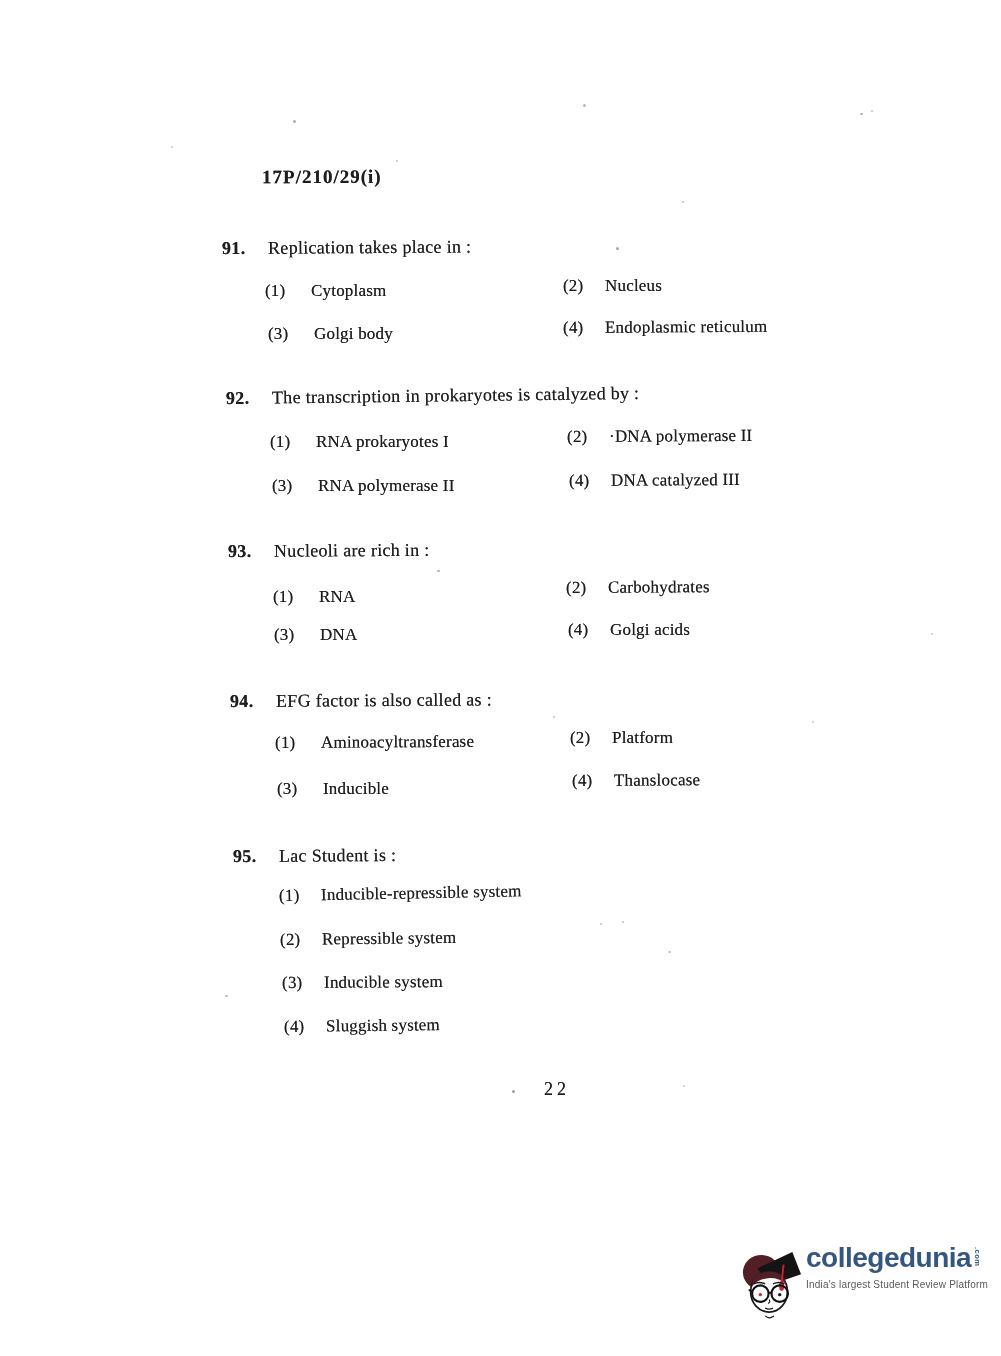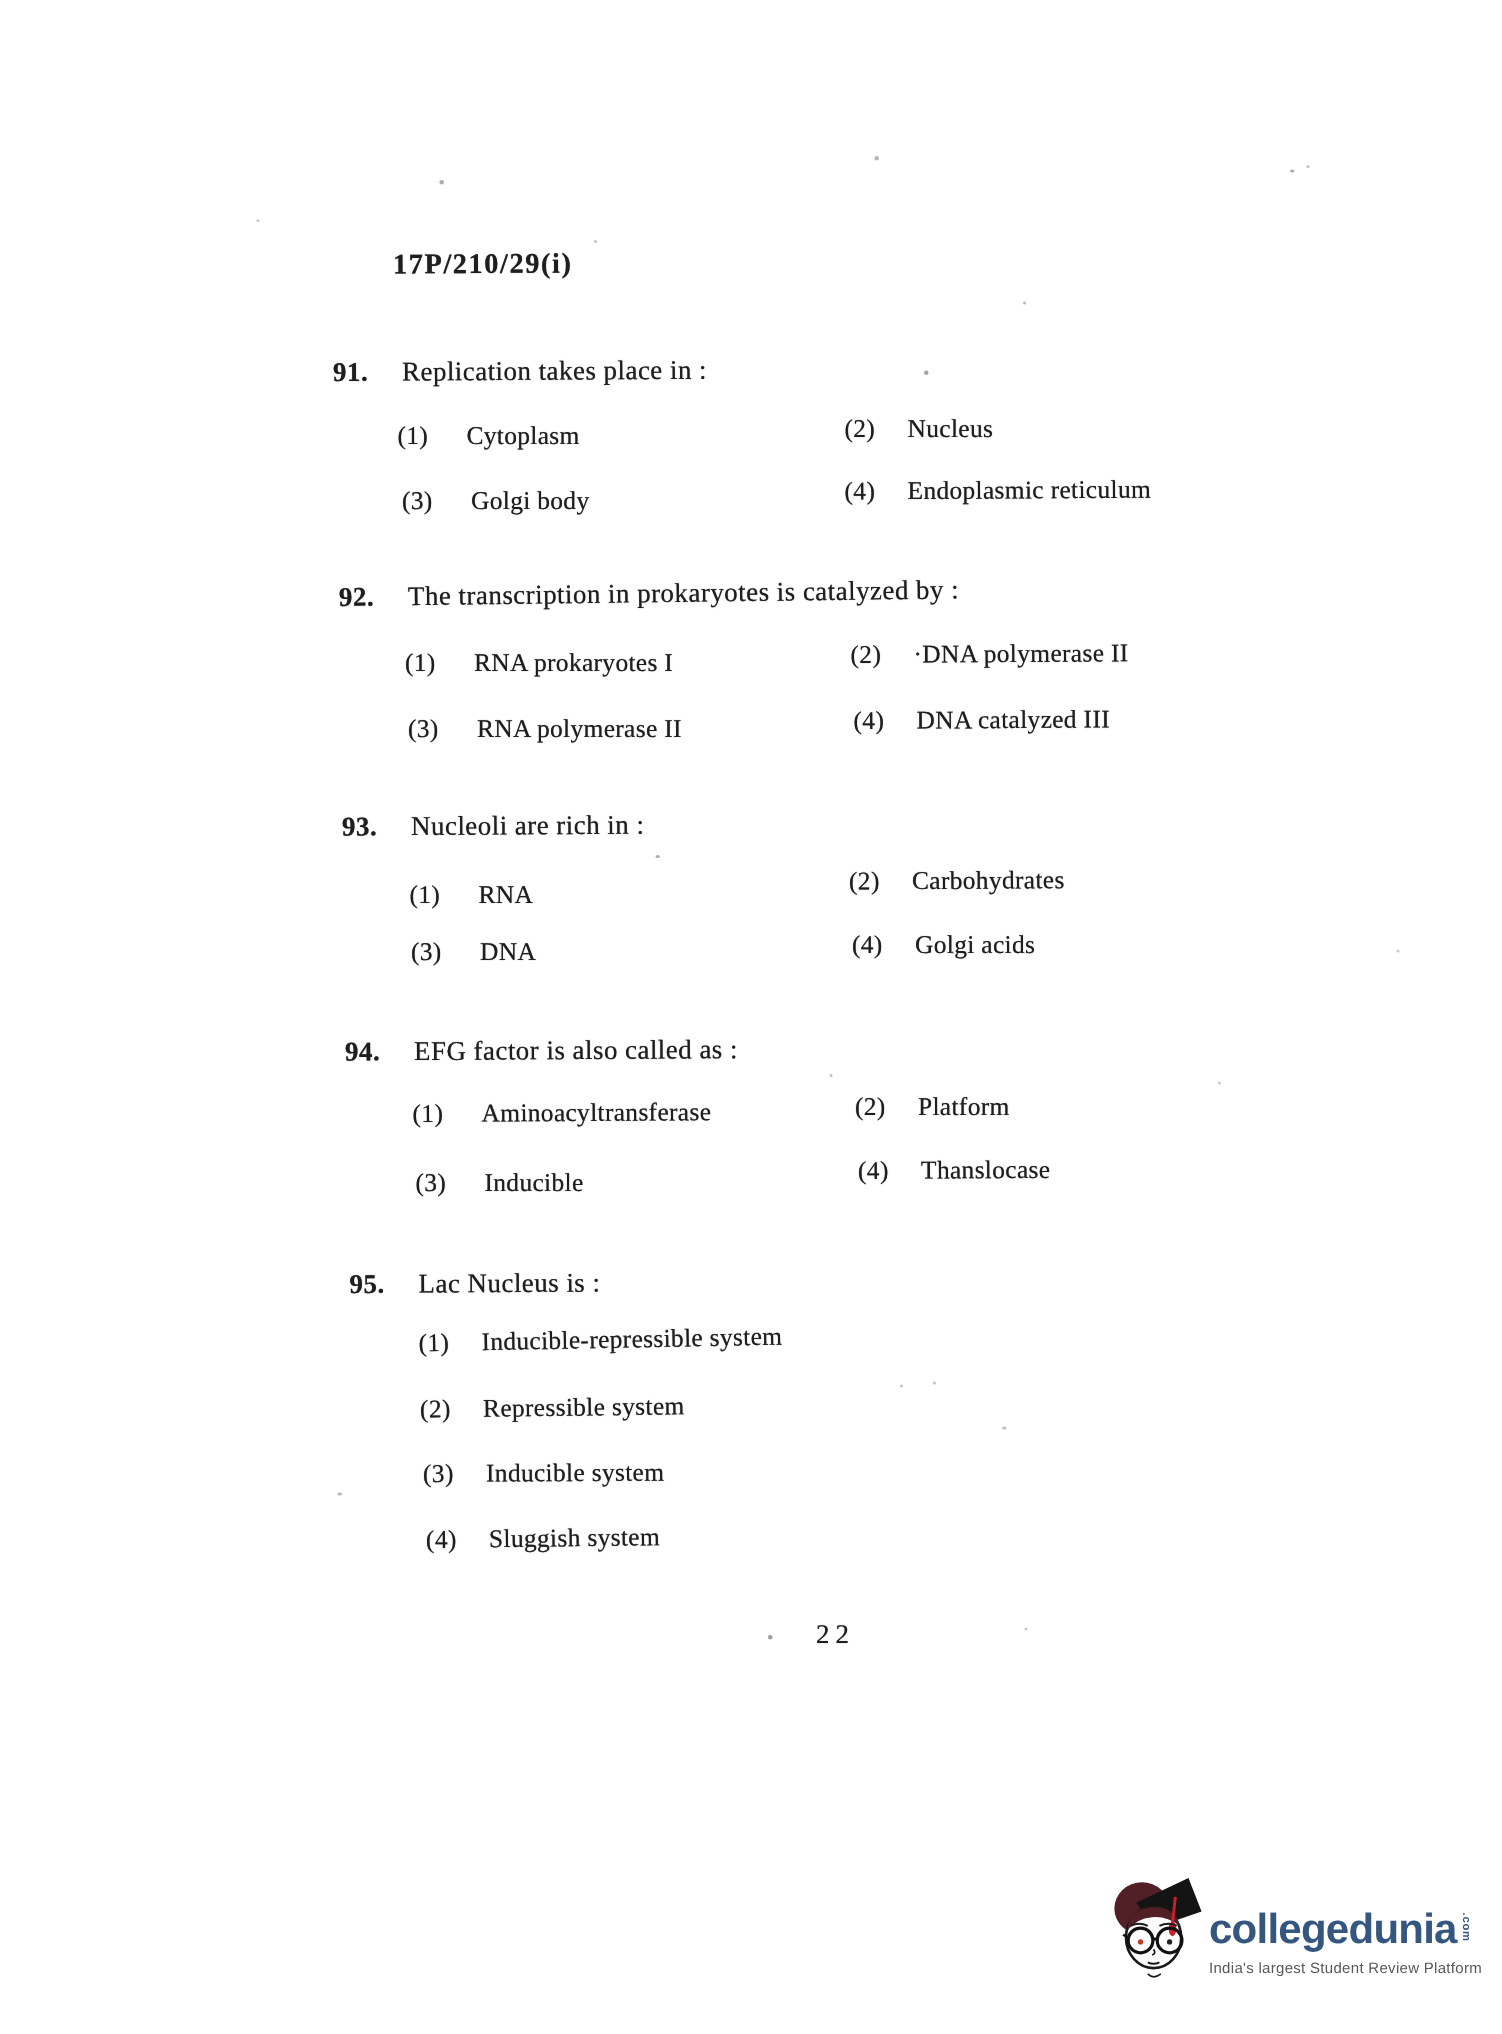--- a/index.html
+++ b/index.html
@@ -77,21 +77,21 @@
   
   .logo {
     position: absolute;
     left: 740px;
     top: 1244px;
     display: flex;
     align-items: flex-start;
     gap: 4px;
     font-family: "Liberation Sans", "DejaVu Sans", sans-serif;
   }
-  .logo-textcol { margin-top: 28px; }
+  .logo-textcol { margin-top: 0; }
   .brand-row {
     display: flex;
     align-items: flex-start;
   }
   .brand {
     font-size: 28px;
     font-weight: bold;
     color: #35567f;
     line-height: 1;
     letter-spacing: -0.5px;
@@ -200,21 +200,21 @@
     <span class="m">(3)</span>
     <span class="l">Inducible</span>
   </div>
   <div class="opt c2 scan-text tilt-a" style="left:572px;top:771px">
     <span class="m">(4)</span>
     <span class="l">Thanslocase</span>
   </div>
 
   <div class="stem scan-text tilt-a" style="left:233px;top:846px">
     <span class="qnum">95.</span>
-    <span class="qtext">Lac Nucleus is :</span>
+    <span class="qtext">Lac Student is :</span>
   </div>
   <div class="opt q95 scan-text tilt-c" style="left:279px;top:886px">
     <span class="m">(1)</span>
     <span class="l">Inducible-repressible system</span>
   </div>
   <div class="opt q95 scan-text tilt-b" style="left:280px;top:930px">
     <span class="m">(2)</span>
     <span class="l">Repressible system</span>
   </div>
   <div class="opt q95 scan-text tilt-a" style="left:282px;top:973px">

